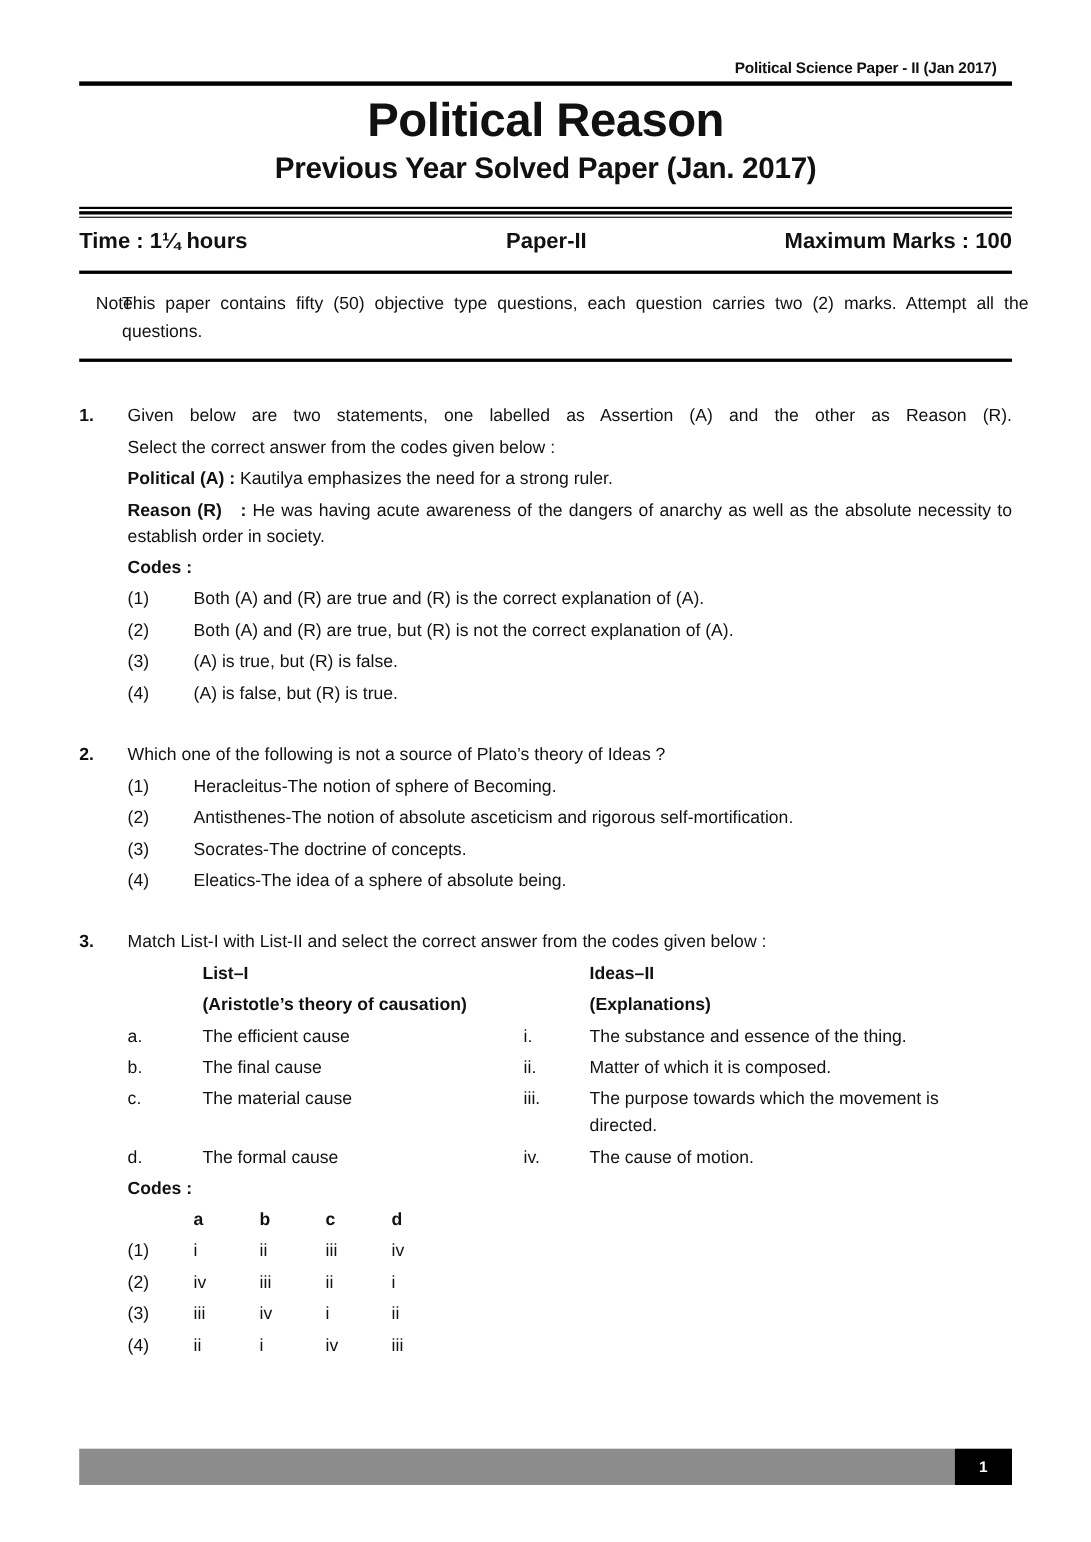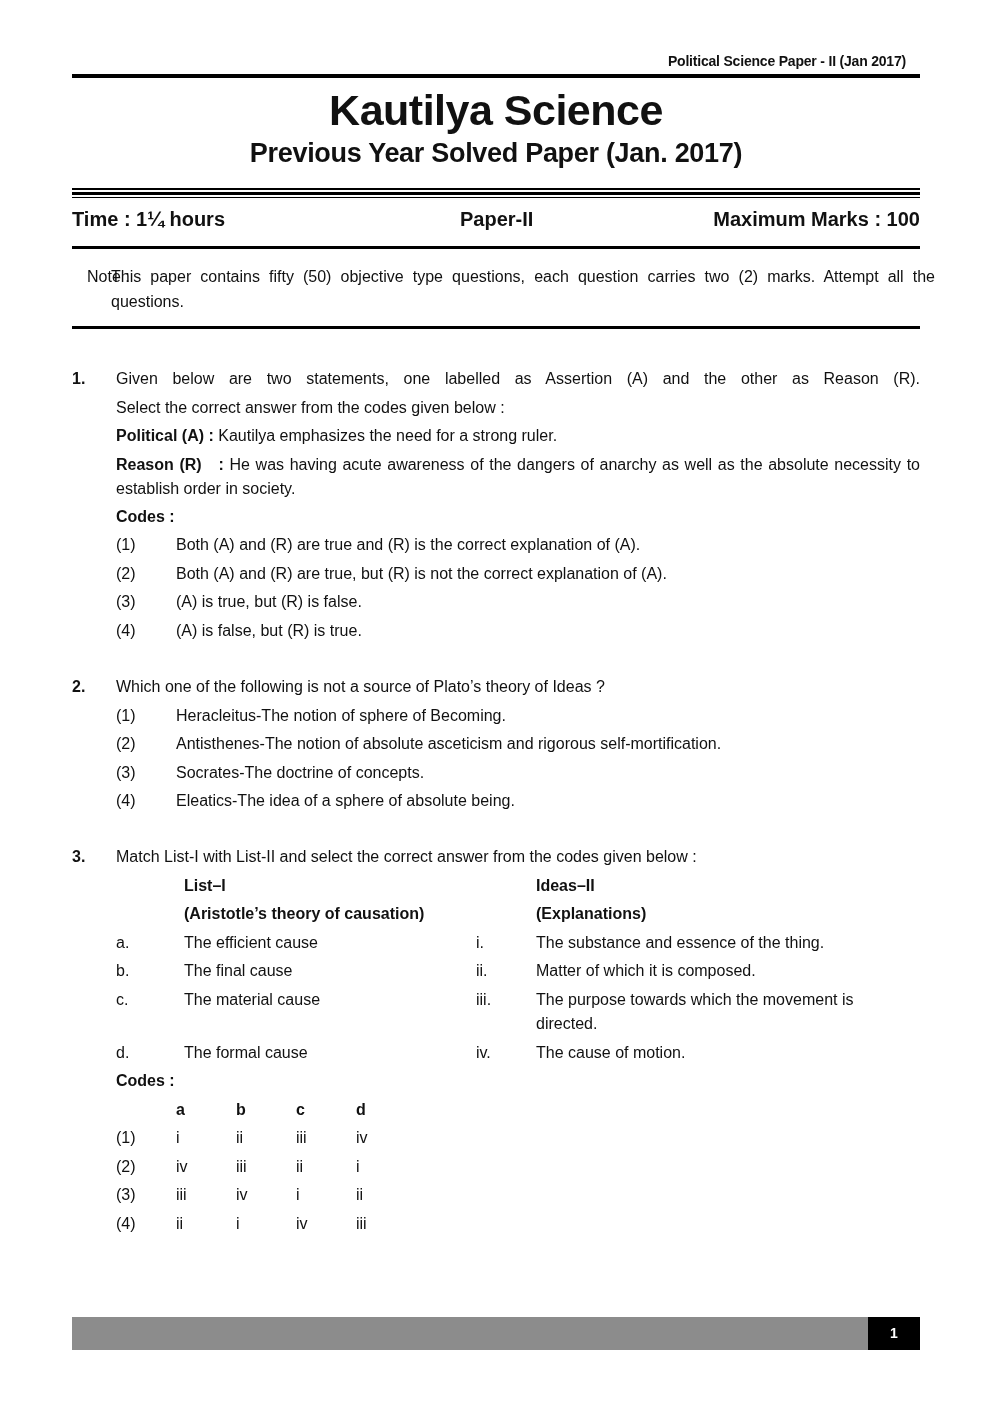--- a/index.html
+++ b/index.html
@@ -51,21 +51,21 @@
 
   .footer-bar { position: absolute; top: 1317px; left: 72px; width: 796px; height: 33px; background: #8c8c8c; }
   .page-num { position: absolute; top: 1317px; left: 868px; width: 52px; height: 33px; background: #000; color: #fff; font-size: 14px; font-weight: bold; text-align: center; line-height: 33px; }
 </style>
 </head>
 <body>
 
 <div class="page">
   <div class="running-head">Political Science Paper - II (Jan 2017)</div>
   <div class="rule-top"></div>
-  <div class="title">Kautilya Science</div>
+  <div class="title">Political Reason</div>
   <div class="subtitle">Previous Year Solved Paper (Jan. 2017)</div>
   <div class="dbl1"></div>
   <div class="dbl2"></div>
   <div class="dbl3"></div>
 
   <div class="meta-row">
     <span class="time">Time : 1¼ hours</span>
     <span class="paper">Paper-II</span>
     <span class="marks">Maximum Marks : 100</span>
   </div>

